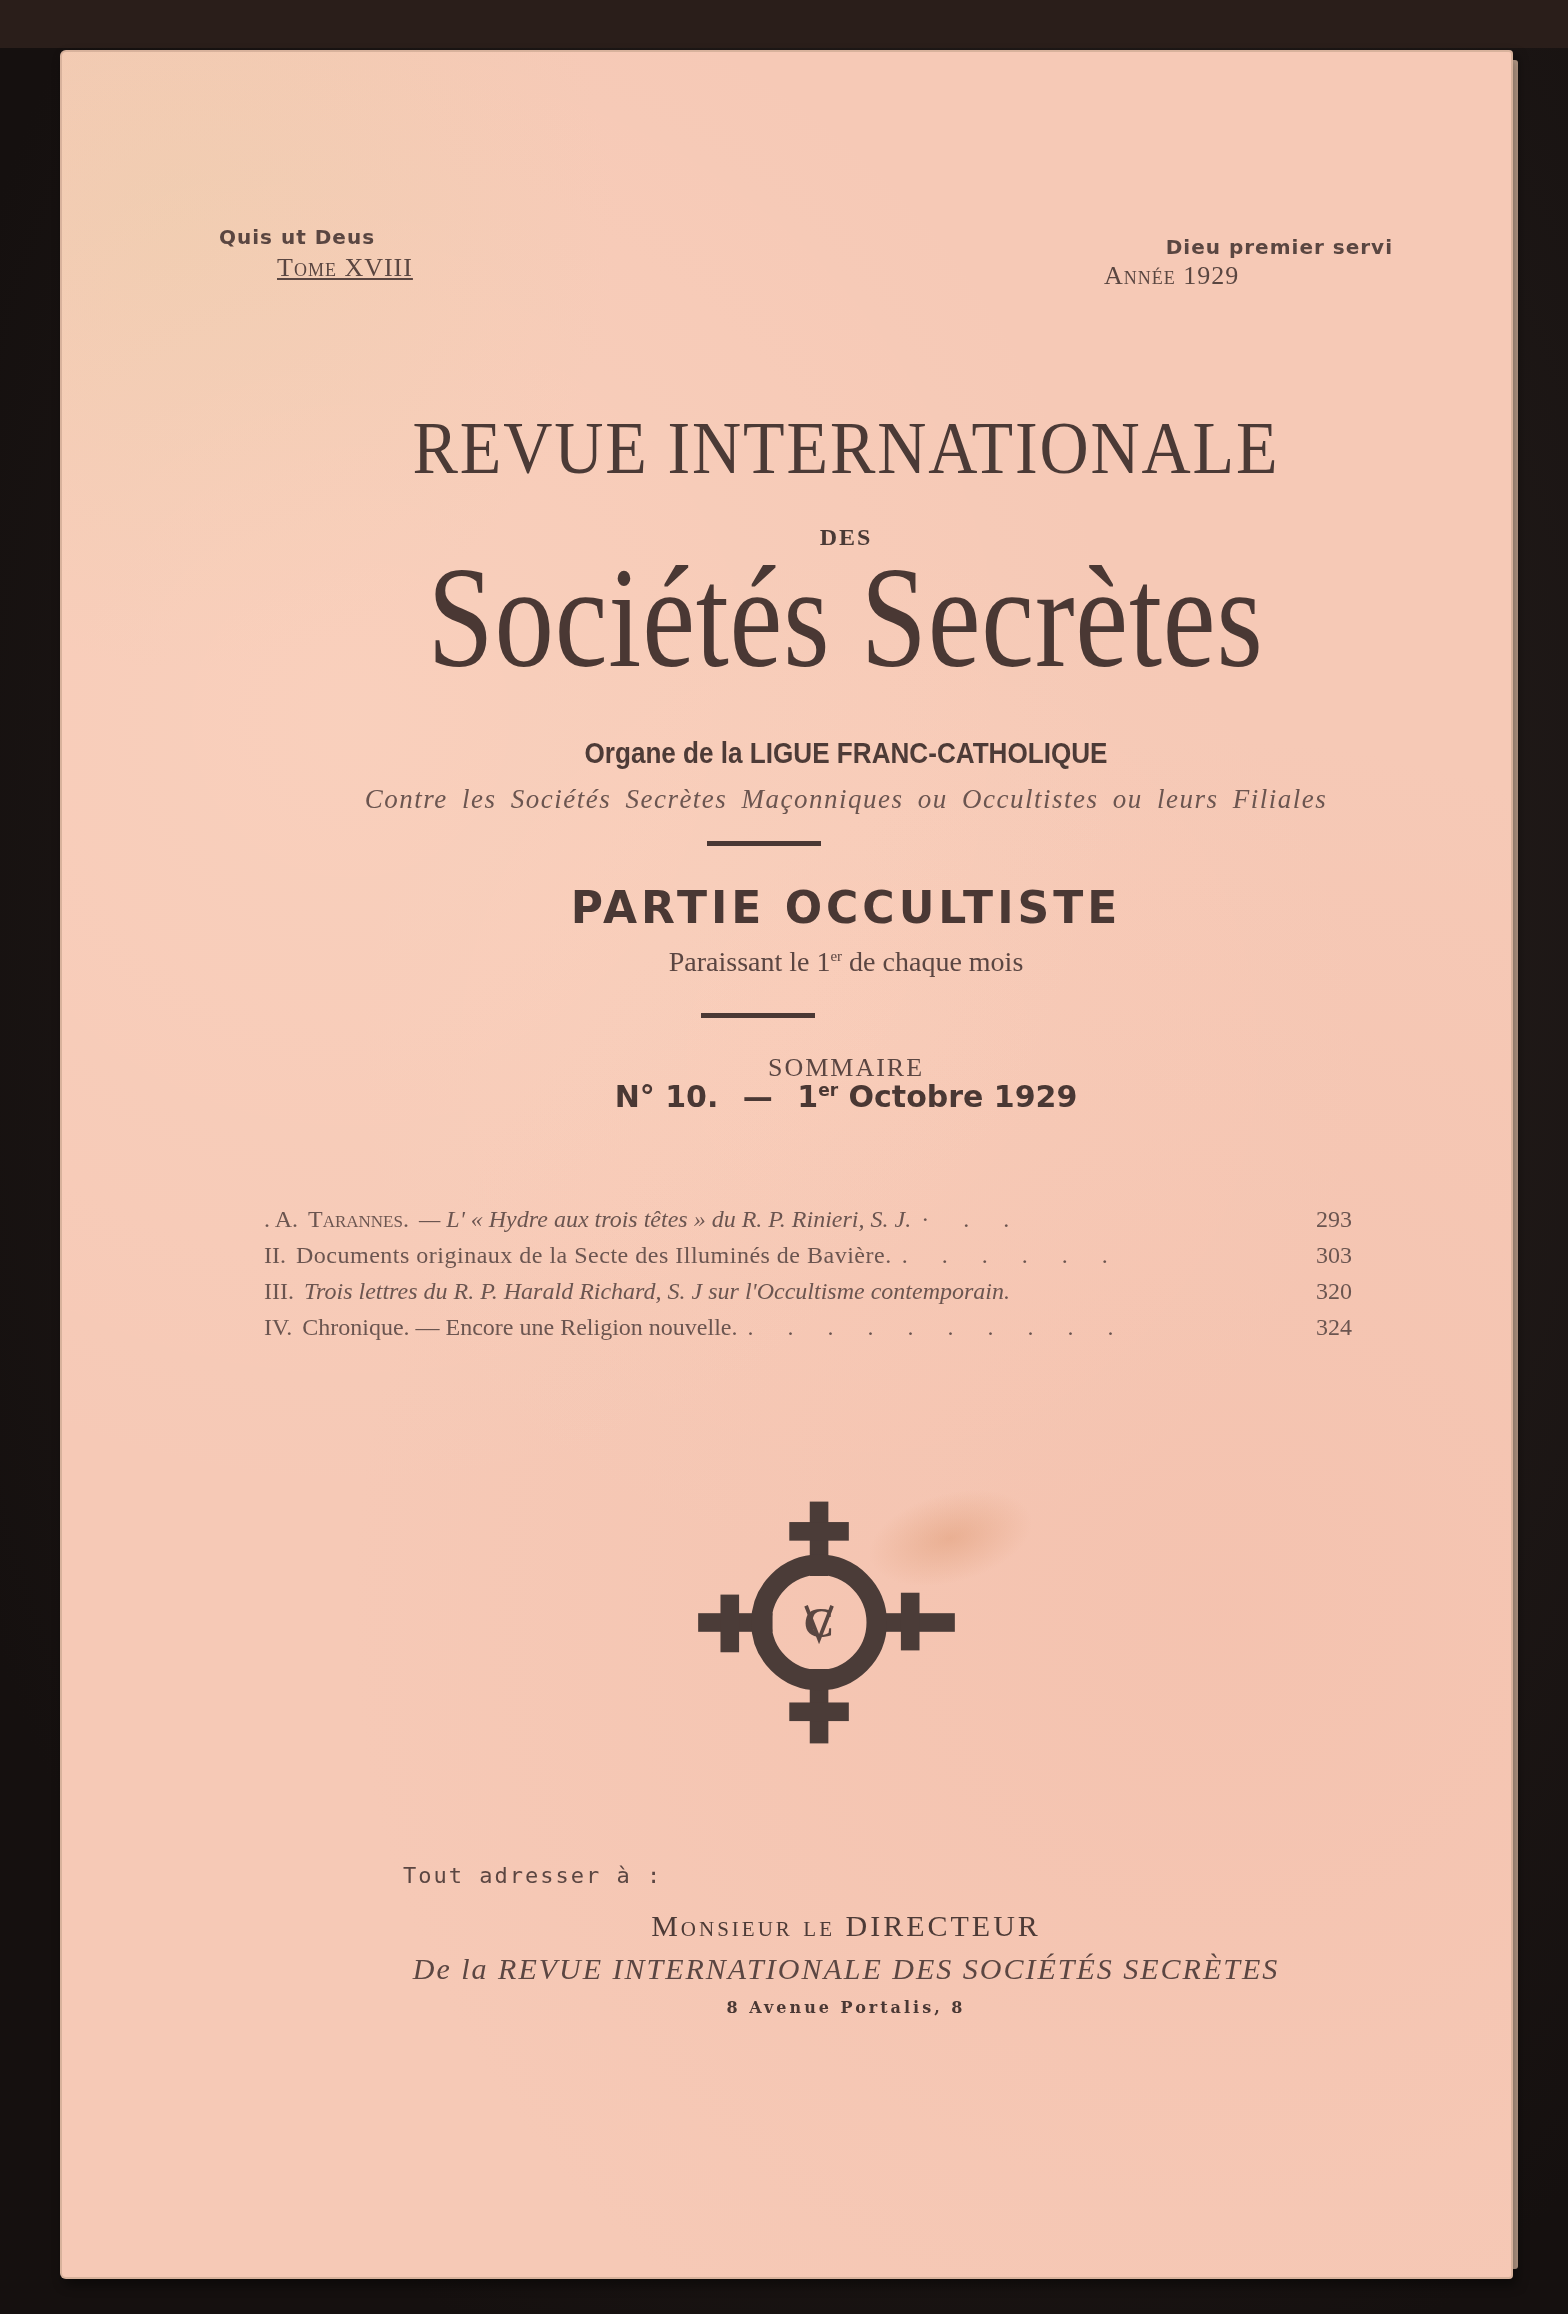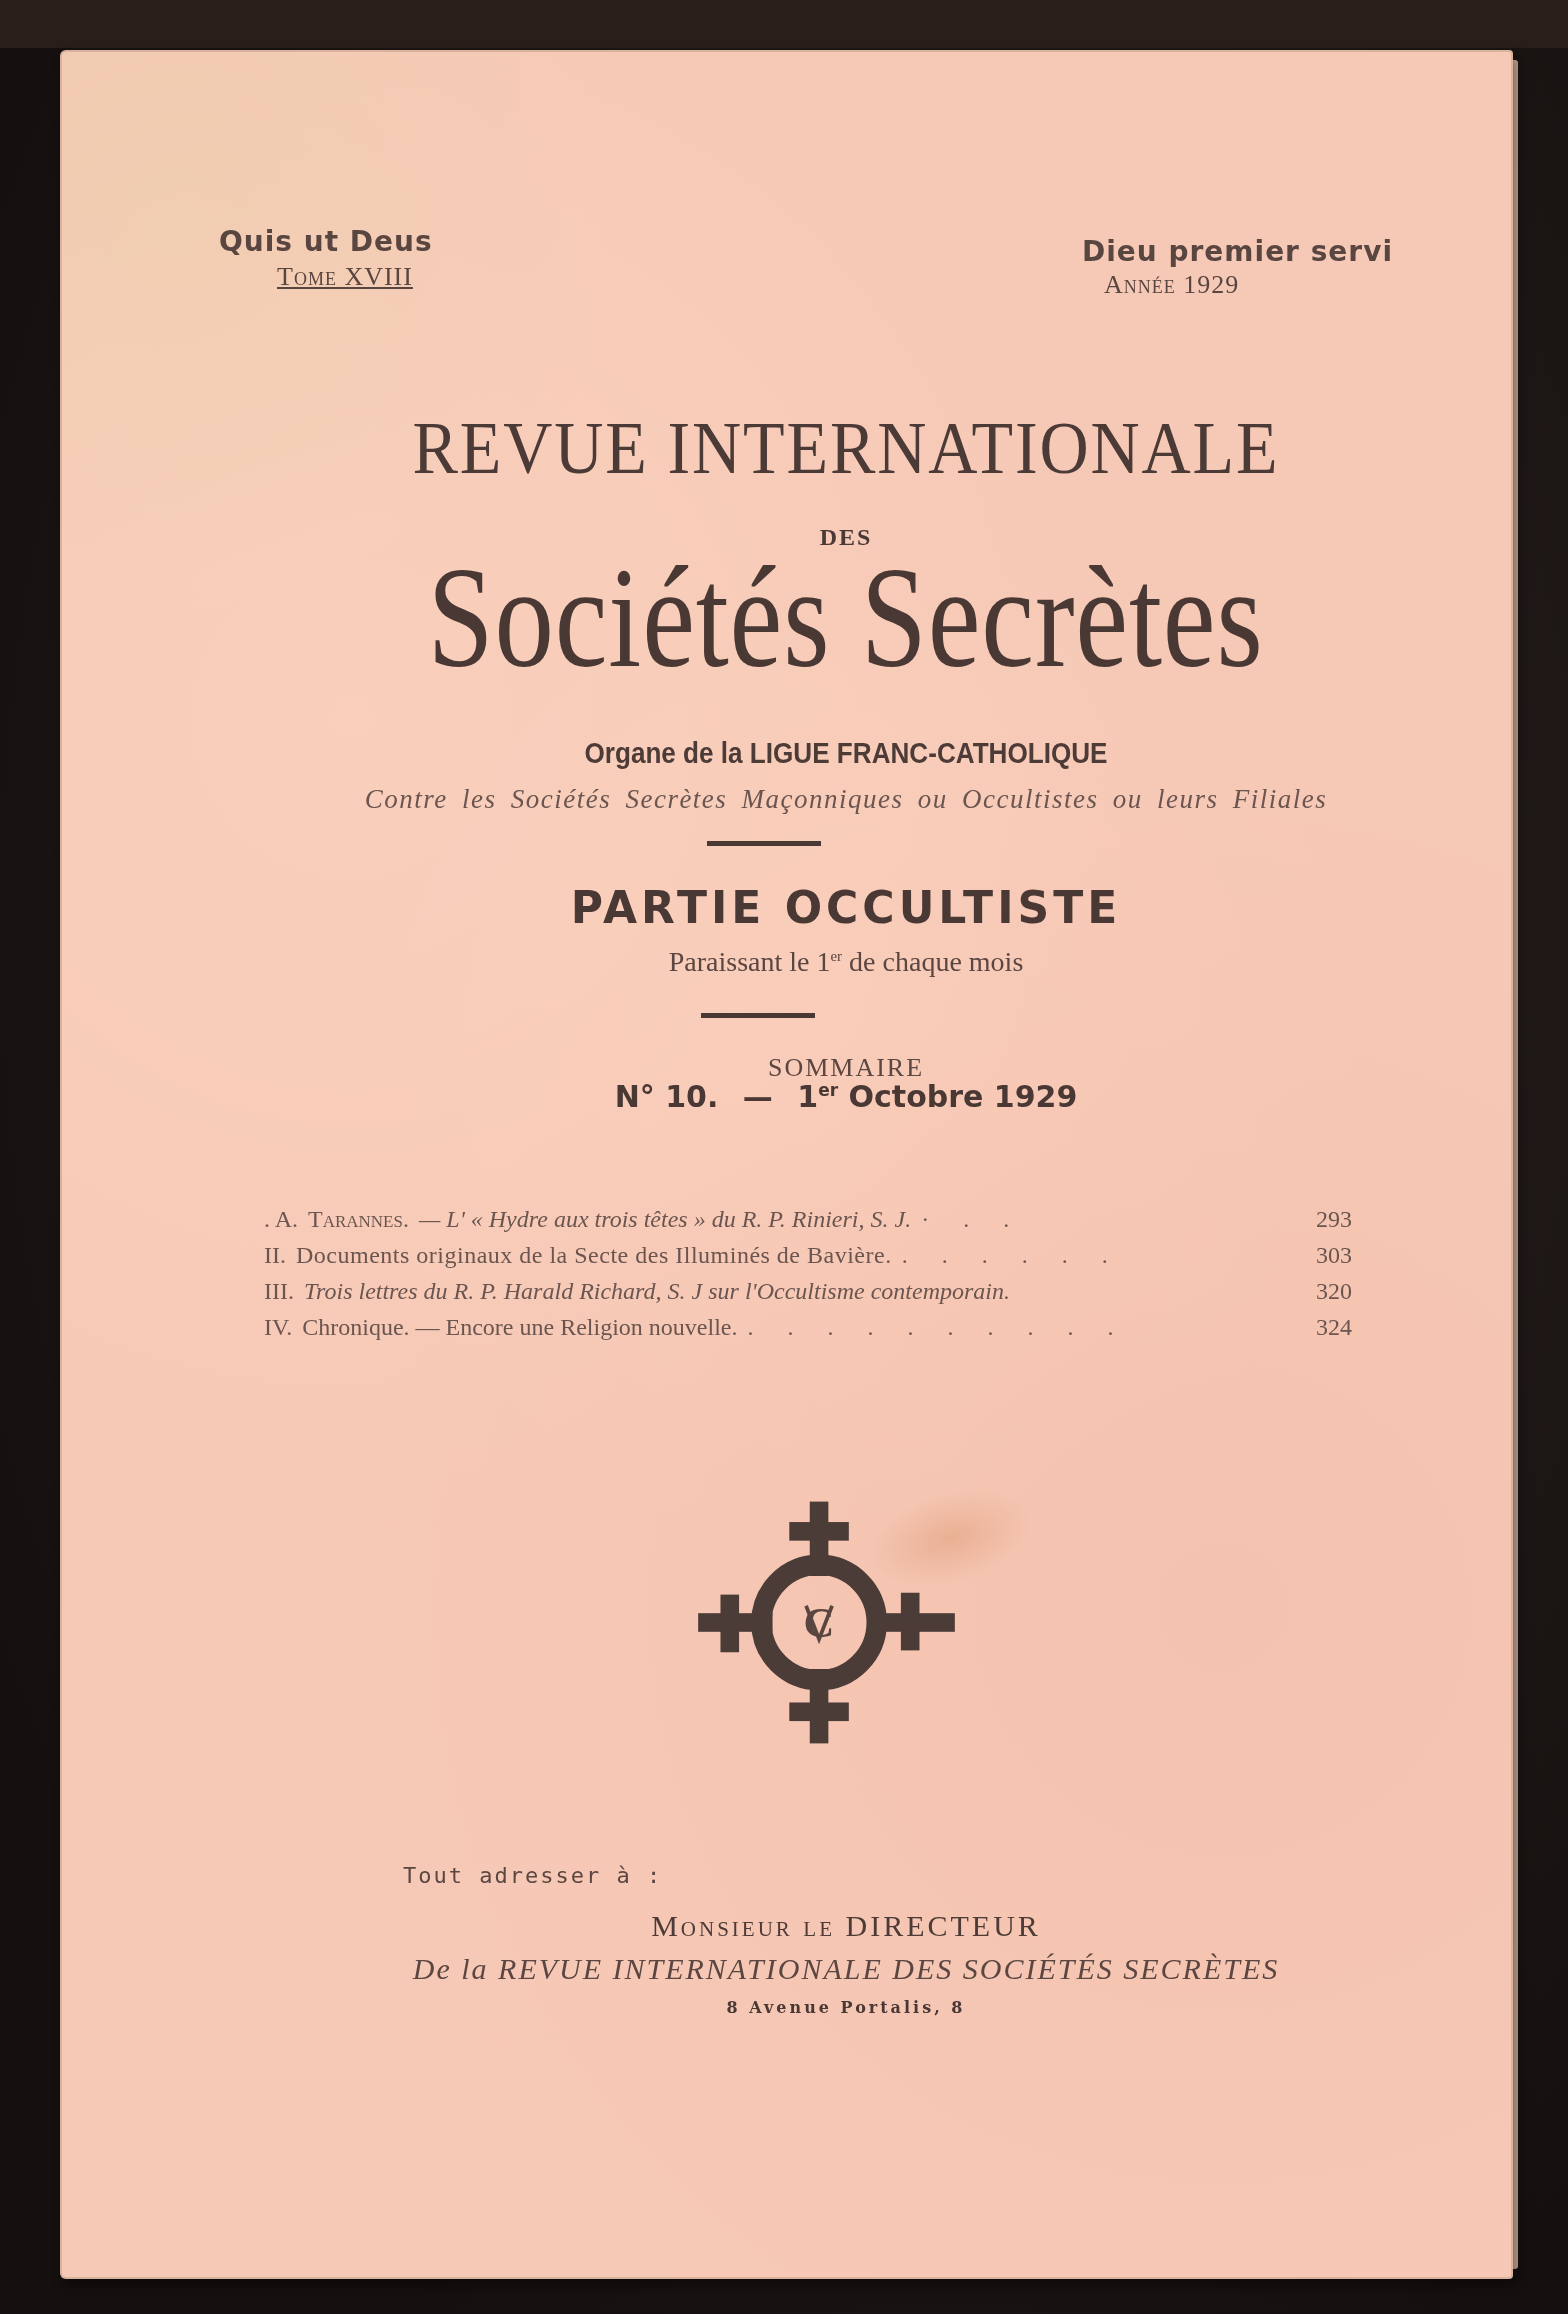--- a/index.html
+++ b/index.html
@@ -57,21 +57,21 @@
     height: 90px;
     background: radial-gradient(ellipse at center, rgba(220,150,110,0.45) 0%, rgba(220,150,110,0) 70%);
     transform: rotate(-15deg);
   }
   .abs { position: absolute; }
   .center { text-align: center; }
 
   .motto {
     font-family: "DejaVu Sans", sans-serif;
     font-weight: bold;
-    font-size: 28px;
+    font-size: 20px;
     color: #5a4641;
     letter-spacing: 1px;
   }
   .smallcaps {
     font-variant: small-caps;
     font-size: 26px;
     letter-spacing: 1px;
     color: #5a4641;
   }
   .title-revue {

